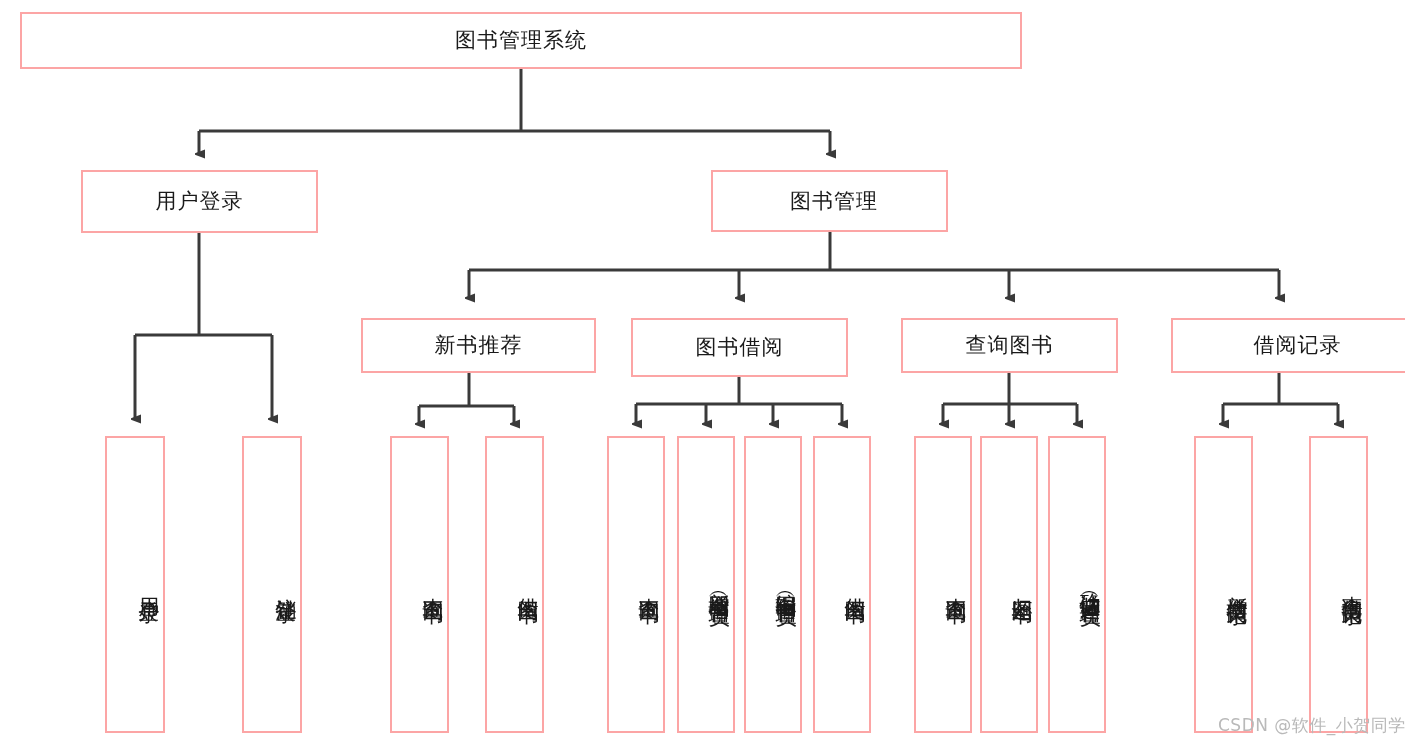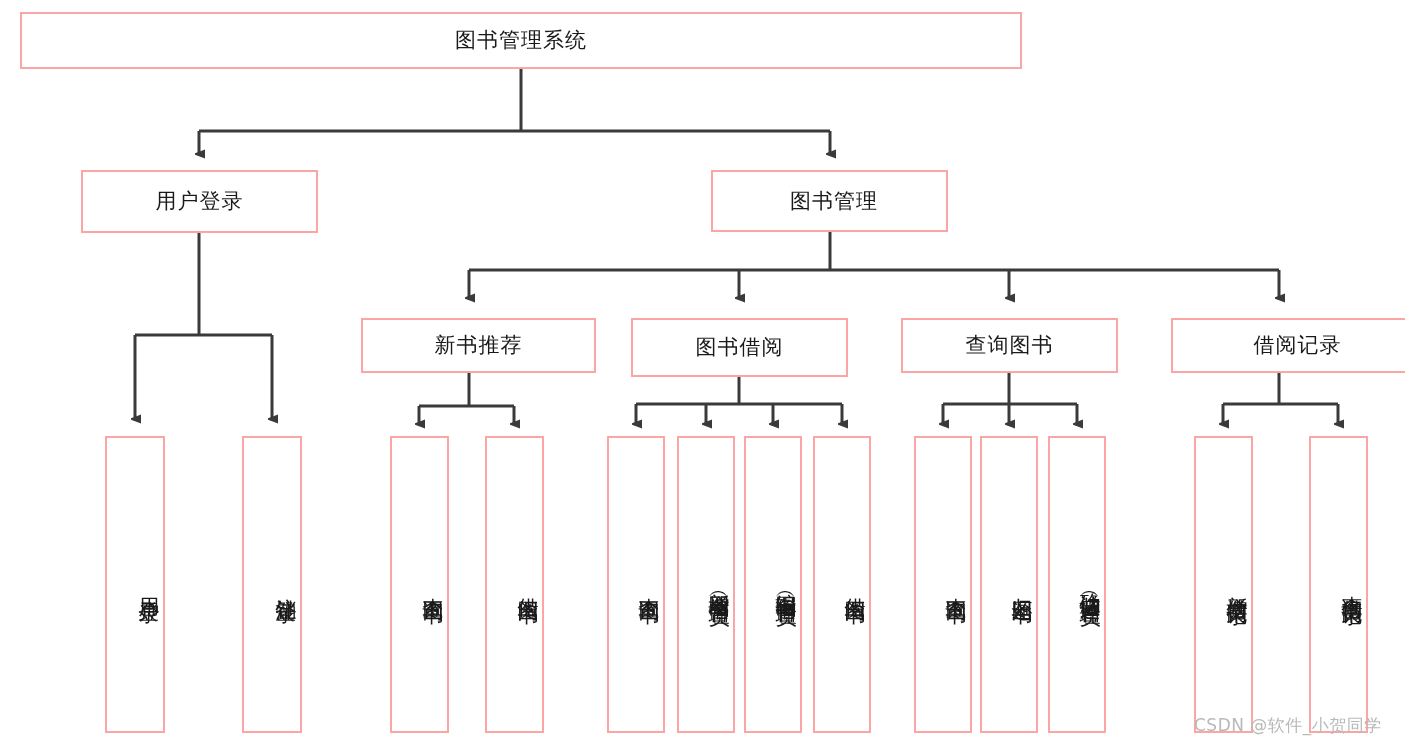--- a/index.html
+++ b/index.html
@@ -61,20 +61,21 @@
     height: 747px;
     pointer-events: none;
   }
   
   .watermark {
     position: absolute;
     font-size: 17px;
     color: #b9b9b9;
     letter-spacing: 0.5px;
     white-space: nowrap;
+    padding-left: 24px;
   }
 </style>
 </head>
 <body>
 
 <div id="canvas">
 
   <svg class="edge-layer" viewBox="0 0 1405 747" width="1405" height="747" xmlns="http://www.w3.org/2000/svg">
     <defs>
       <marker id="arrow" markerWidth="10" markerHeight="10" refX="4.6" refY="6" orient="auto" markerUnits="userSpaceOnUse">

